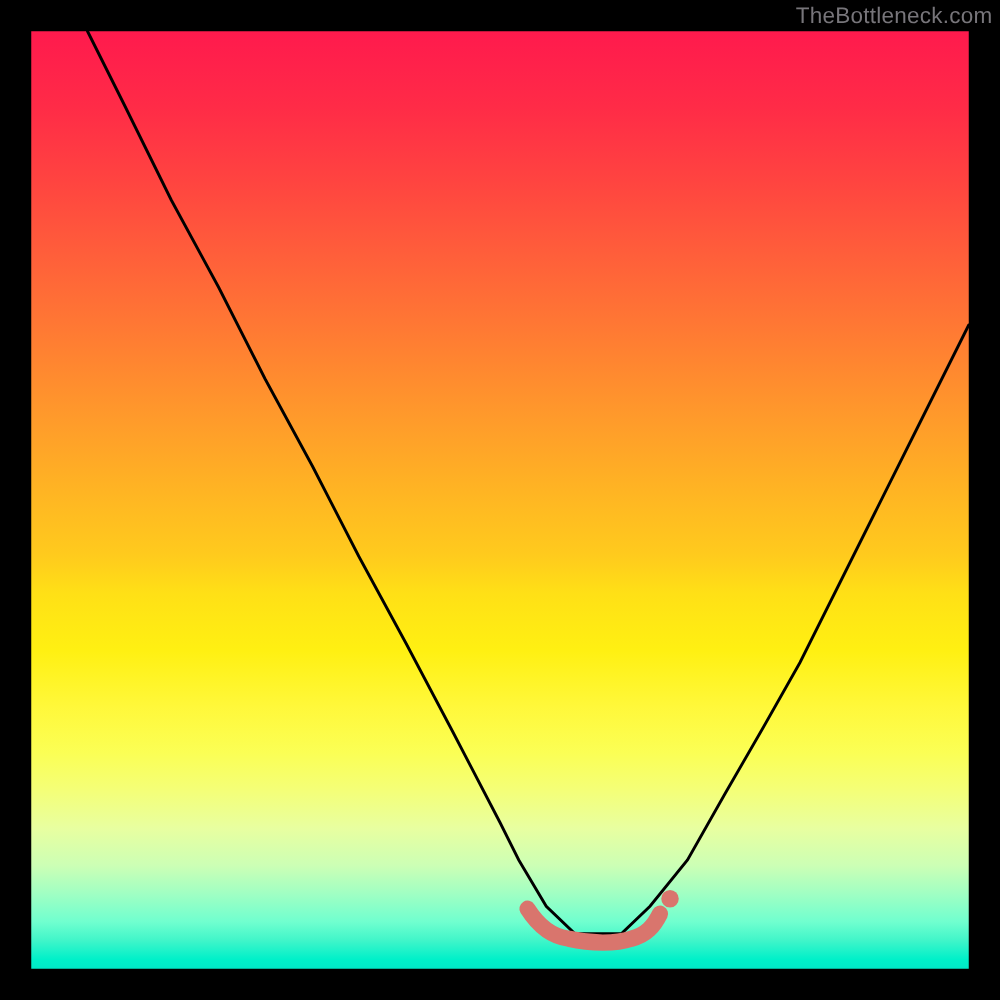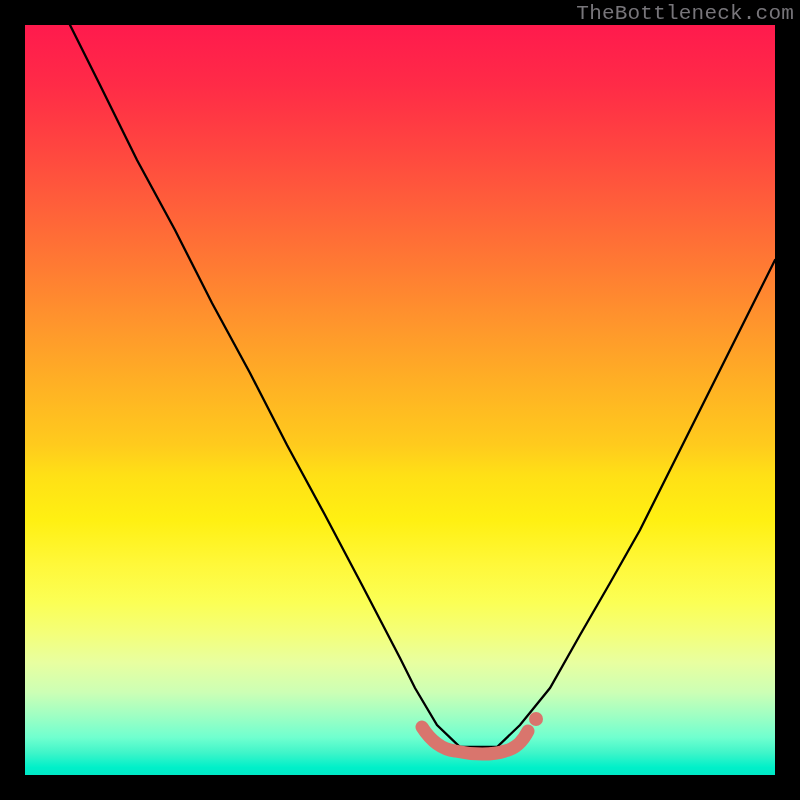--- a/index.html
+++ b/index.html
@@ -35,22 +35,22 @@
       #a0ffc3 92%,
       #70ffcf 95%,
       #40f5c9 97%,
       #00f0c9 99%,
       #00e8c7 100%);
   }
   .watermark {
     position: absolute;
     top: 2px;
     right: 6px;
-    font-family: Liberation Mono, monospace;
-    font-size: 21px;
+    font-family: Liberation Sans, sans-serif;
+    font-size: 18px;
     color: #77757a;
     font-weight: 500;
     letter-spacing: 0.2px;
   }
   svg.curve {
     position: absolute;
     left: 0; top: 0;
     width: 750px;
     height: 750px;
     overflow: visible;

